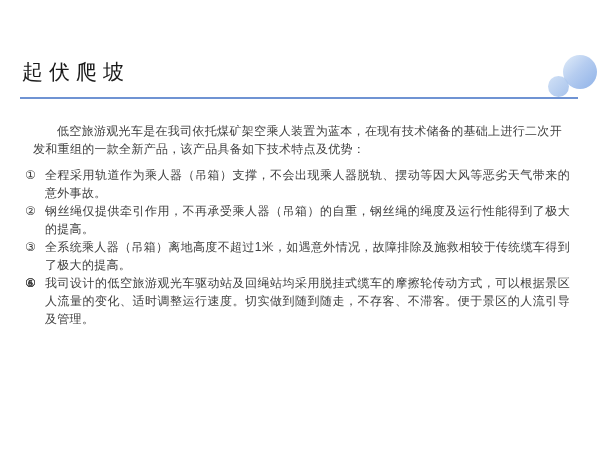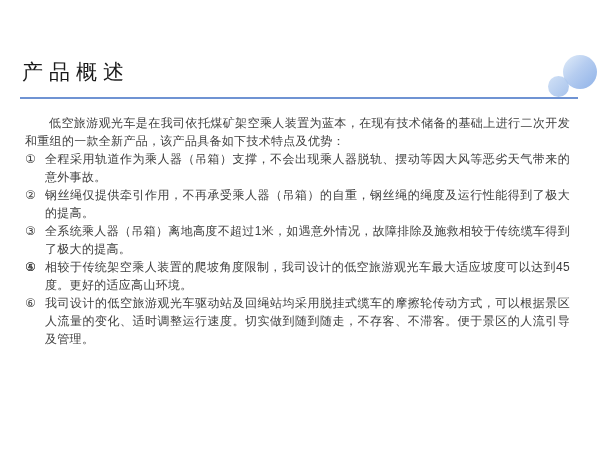--- a/index.html
+++ b/index.html
@@ -58,21 +58,21 @@
     left: 25px;
     top: 114px;
     width: 545px;
     font-size: 12px;
     line-height: 18px;
     color: #404040;
     letter-spacing: 0.3px;
     text-align: justify;
   }
   .intro {
-    margin: 0;
+    margin: 8px;
     text-indent: 2em;
   }
   .feature-list {
     margin: 0;
     padding: 0;
   }
   .feature-item {
     position: relative;
     padding-left: 20px;
     list-style: none;
@@ -81,21 +81,21 @@
     position: absolute;
     left: 0;
     top: 0;
   }
 </style>
 </head>
 <body>
 
 <div class="slide">
 
-  <div class="title">产品概述</div>
+  <div class="title">起伏爬坡</div>
 
   <div class="deco-circle-large"></div>
   <div class="deco-circle-small"></div>
 
   <div class="title-rule"></div>
 
   <div class="body-text">
     <p class="intro">低空旅游观光车是在我司依托煤矿架空乘人装置为蓝本，在现有技术储备的基础上进行二次开发和重组的一款全新产品，该产品具备如下技术特点及优势：</p>
     <ul class="feature-list">
       <li class="feature-item">
@@ -108,21 +108,20 @@
       </li>
       <li class="feature-item">
         <span class="marker">③</span>
         <span class="txt">全系统乘人器（吊箱）离地高度不超过1米，如遇意外情况，故障排除及施救相较于传统缆车得到了极大的提高。</span>
       </li>
       <li class="feature-item">
         <span class="marker">④</span>
       </li>
       <li class="feature-item">
         <span class="marker">⑤</span>
-        <span class="txt">相较于传统架空乘人装置的爬坡角度限制，我司设计的低空旅游观光车最大适应坡度可以达到45度。更好的适应高山环境。</span>
       </li>
       <li class="feature-item">
         <span class="marker">⑥</span>
         <span class="txt">我司设计的低空旅游观光车驱动站及回绳站均采用脱挂式缆车的摩擦轮传动方式，可以根据景区人流量的变化、适时调整运行速度。切实做到随到随走，不存客、不滞客。便于景区的人流引导及管理。</span>
       </li>
     </ul>
   </div>
 
 </div>
 

